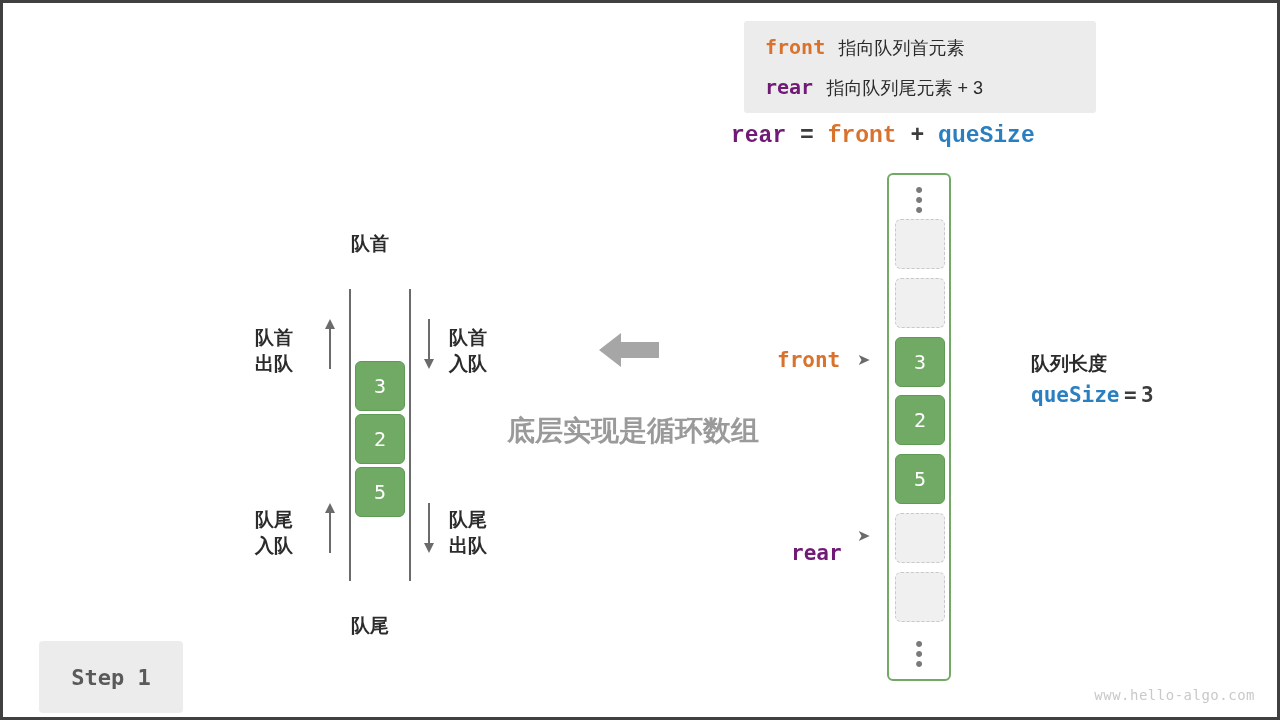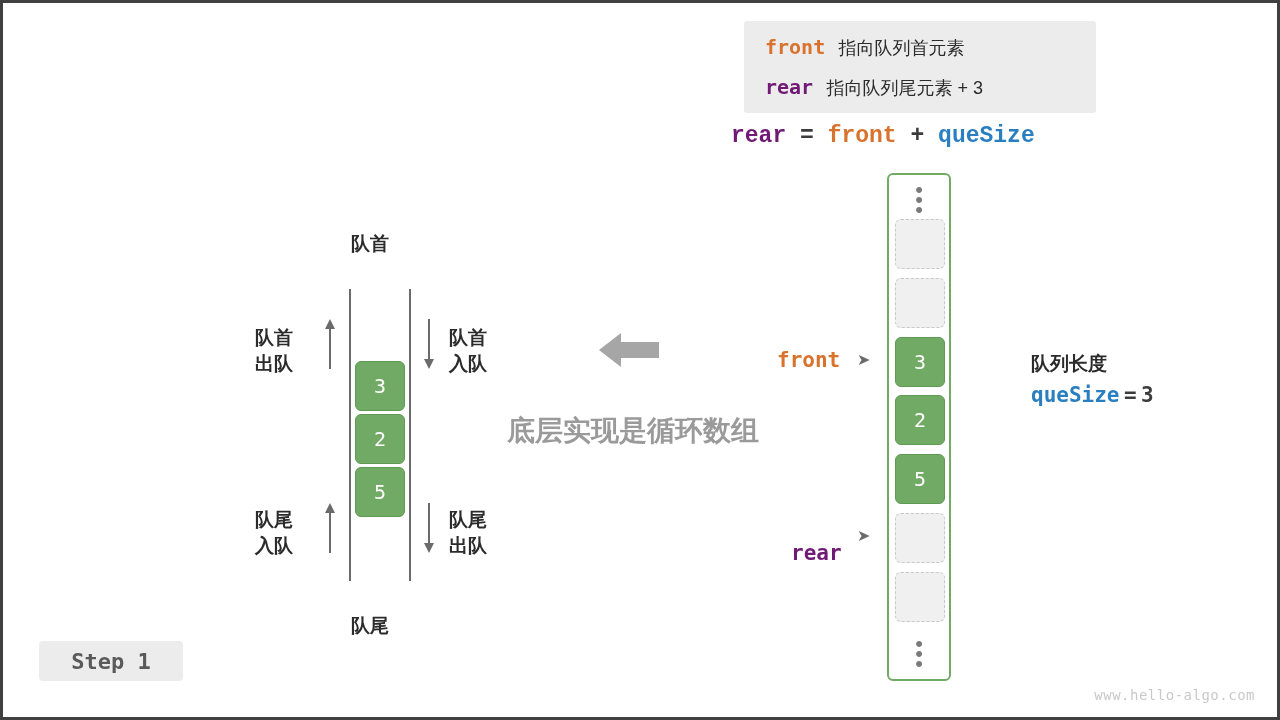--- a/index.html
+++ b/index.html
@@ -157,21 +157,21 @@
     font-family: "DejaVu Sans Mono", monospace;
     font-weight: bold;
     font-size: 21px;
   }
   
   .step-badge {
     position: absolute;
     left: 36px;
     top: 638px;
     width: 144px;
-    height: 40px;
+    height: 72px;
     background: #ececec;
     border-radius: 4px;
     display: flex;
     align-items: center;
     justify-content: center;
     font-family: "DejaVu Sans Mono", monospace;
     font-weight: bold;
     font-size: 22px;
     color: #5a5a5a;
   }

